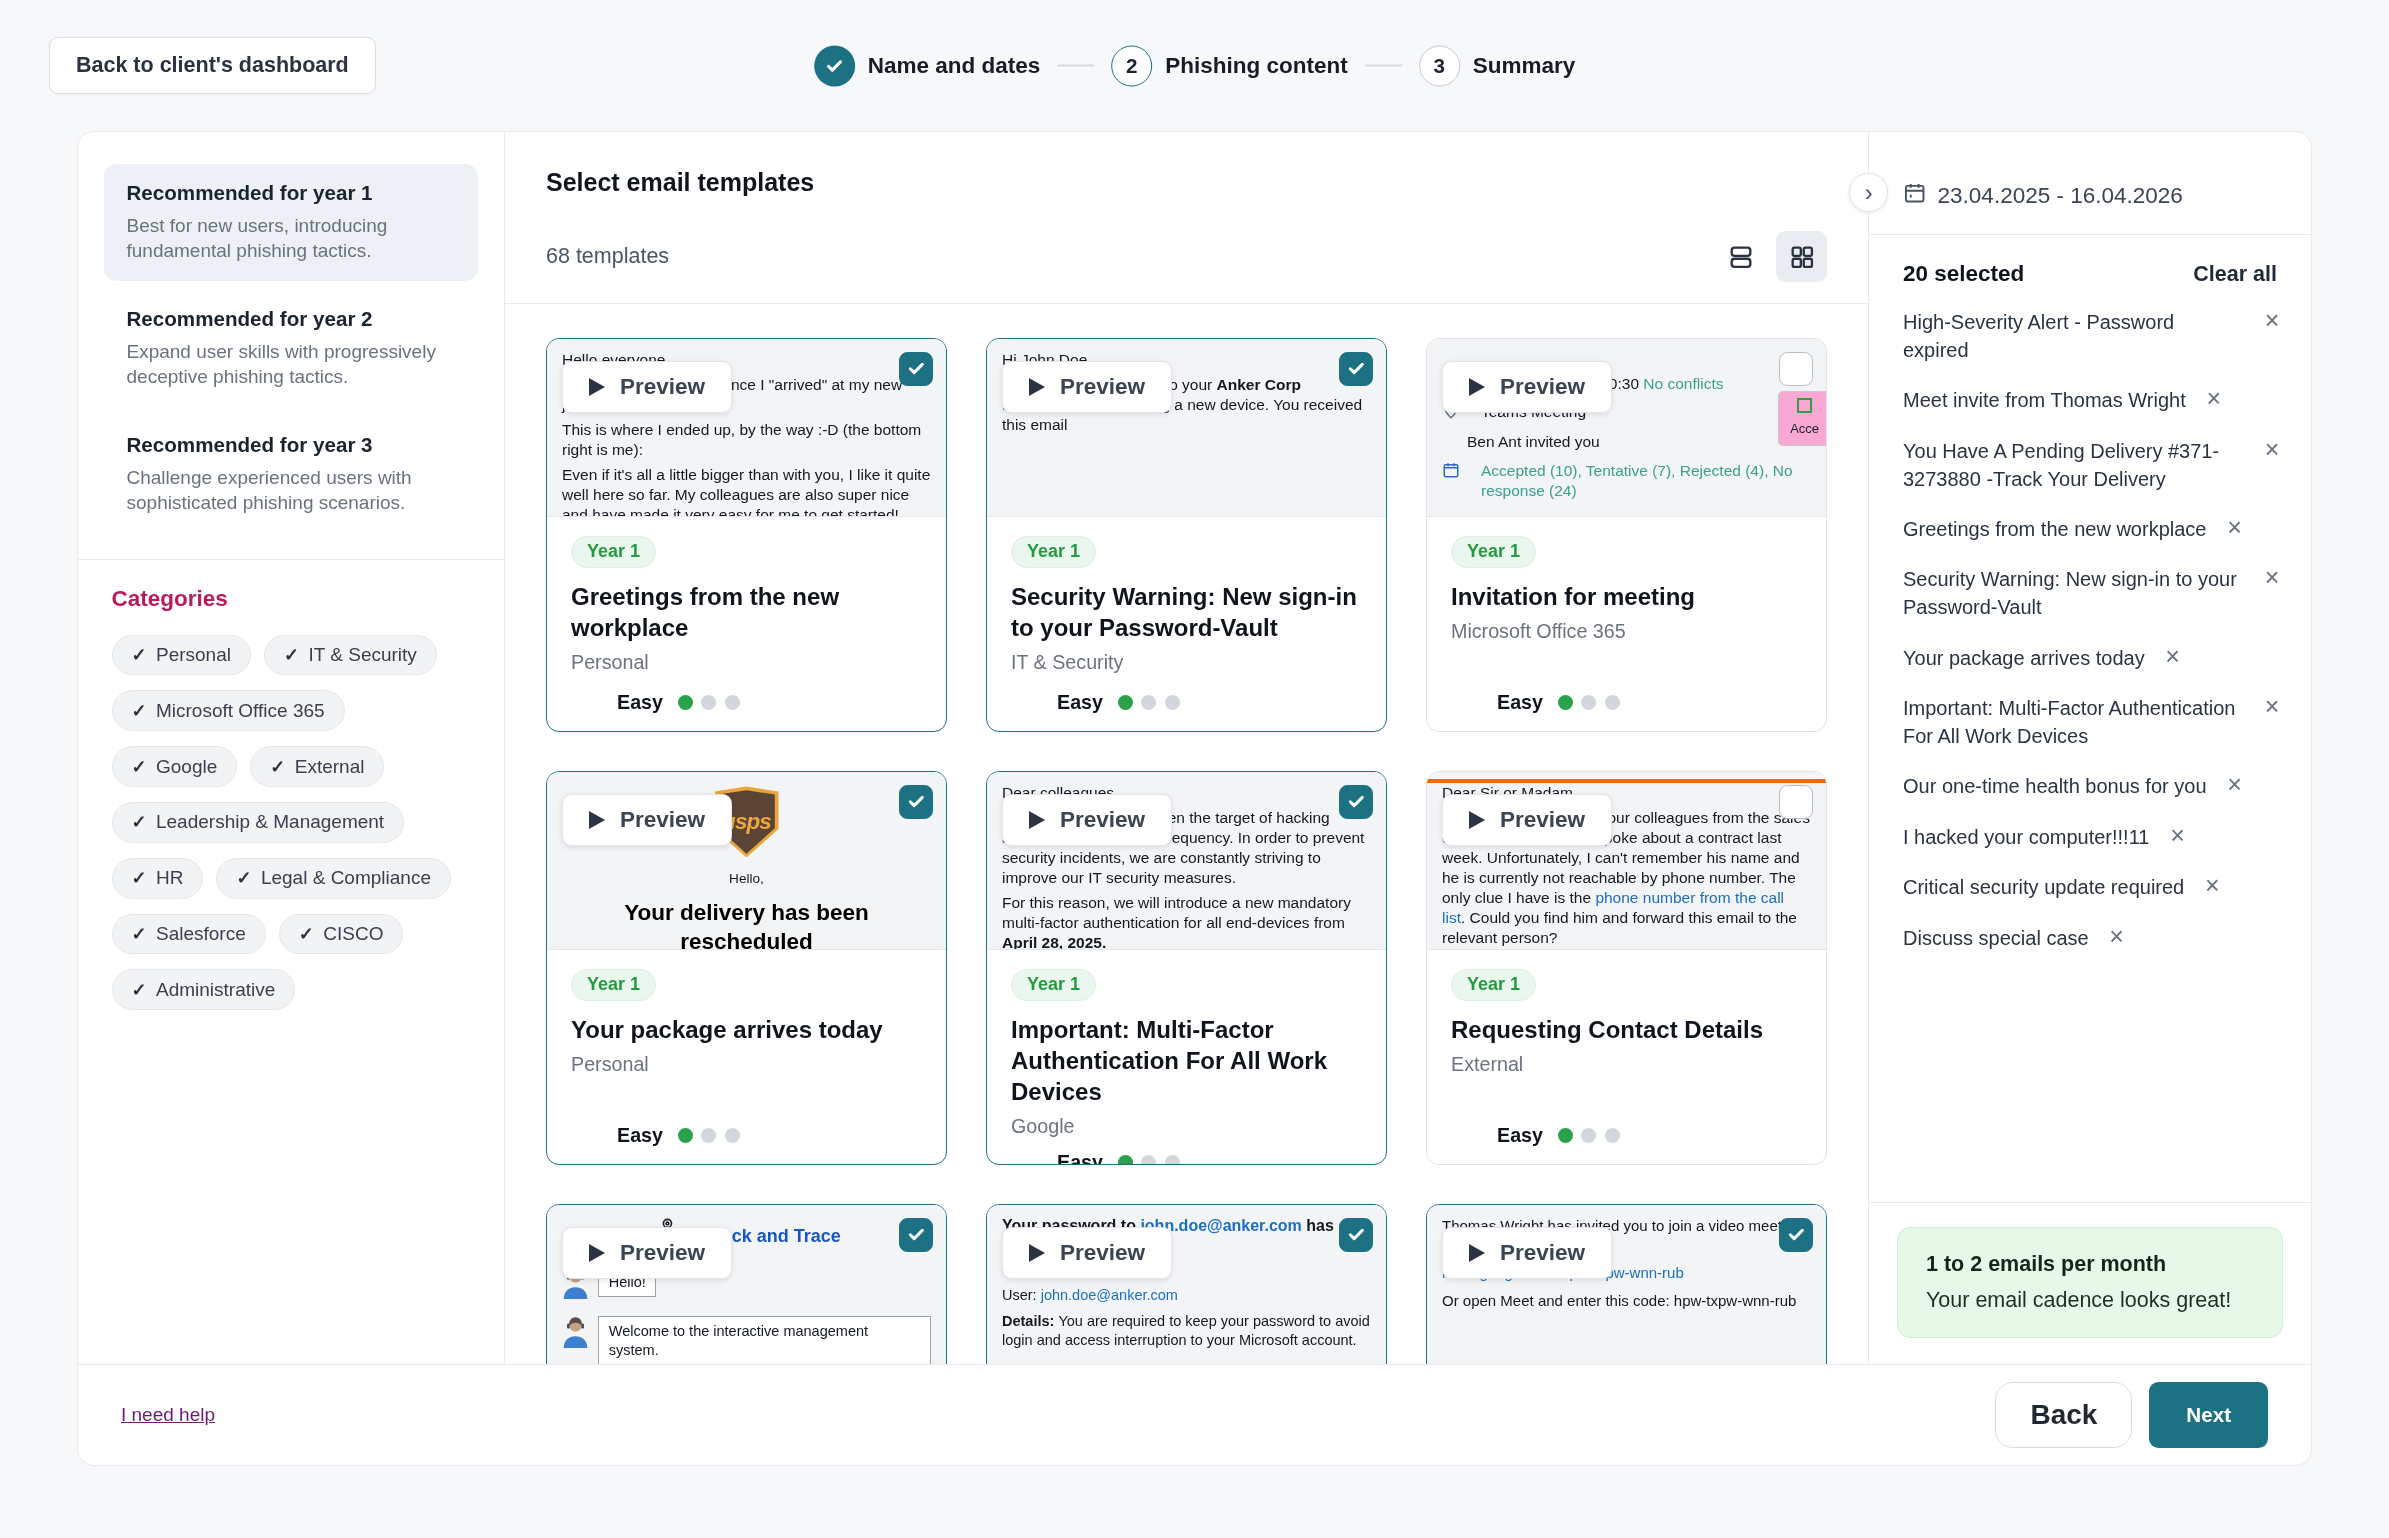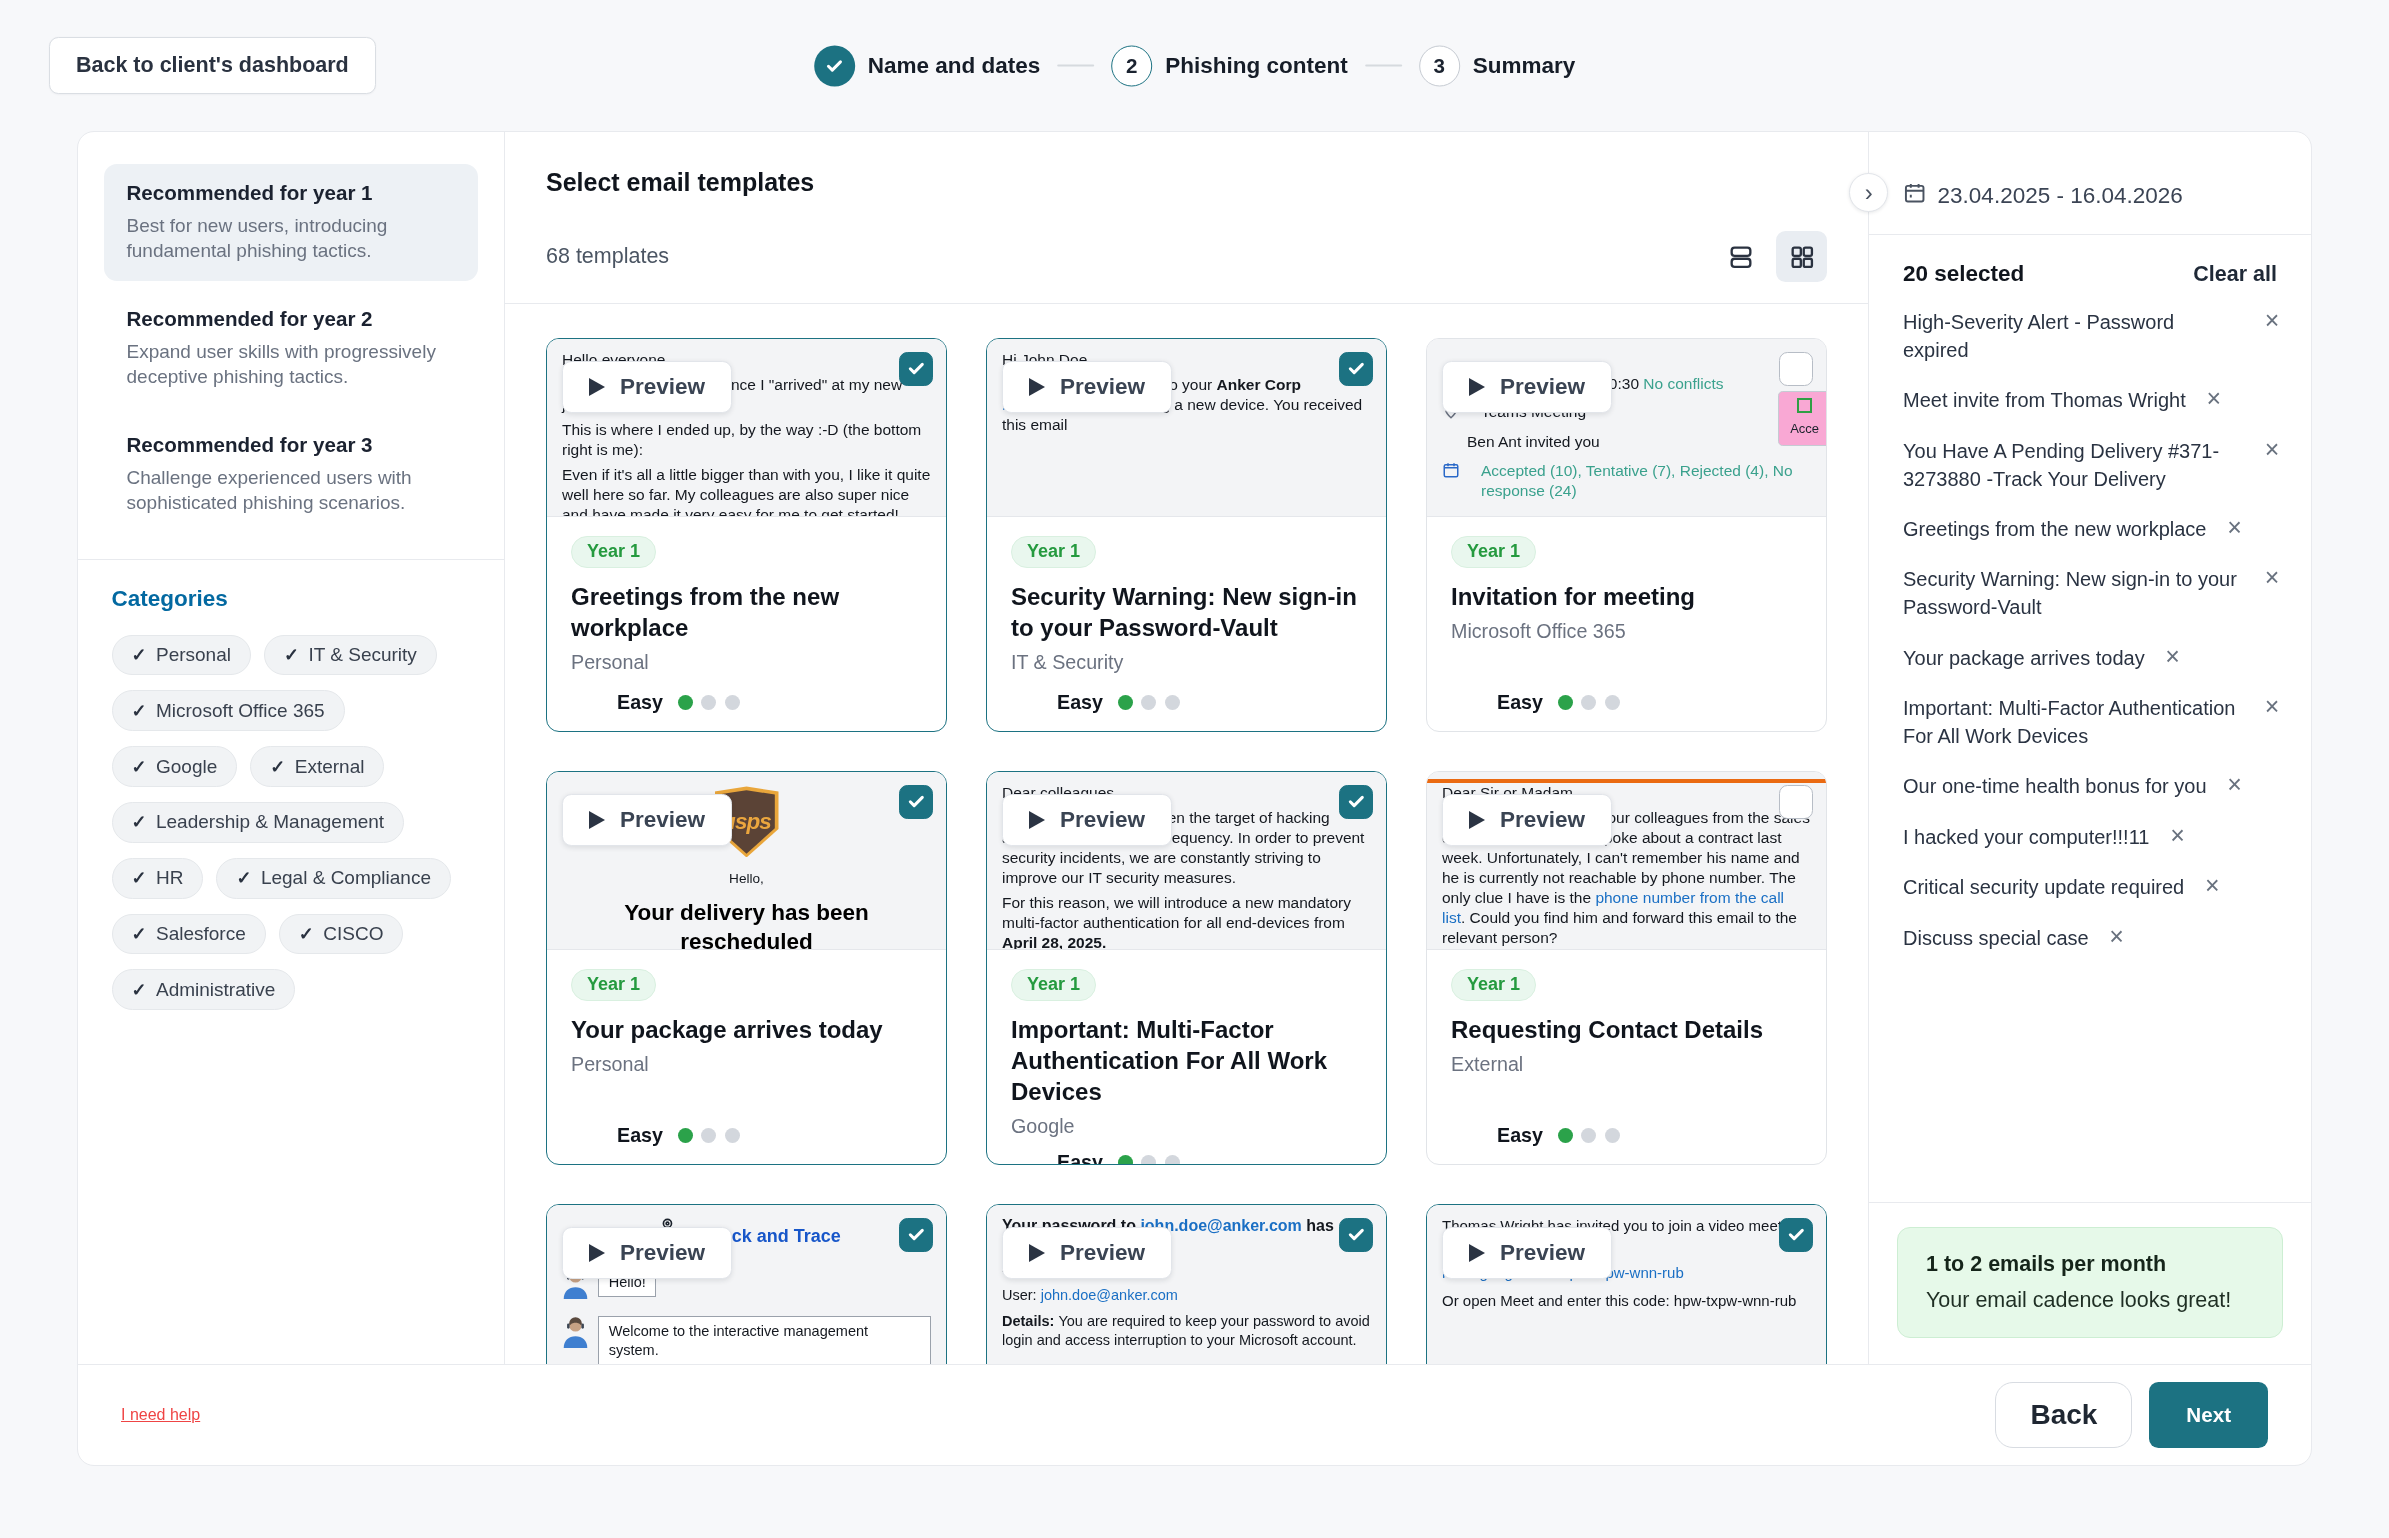--- a/index.html
+++ b/index.html
@@ -28,21 +28,21 @@
     border:0.9px solid #e8eaee; border-radius:17px; display:flex; flex-direction:column; overflow:hidden; }
   .panel-main { flex:1; display:flex; min-height:0; }
 
   
   .col-left { width:427px; flex:none; border-right:0.9px solid #e8eaee; padding:32px 26px; overflow:hidden; }
   .rec-item { padding:17px 22.5px; border-radius:13px; cursor:pointer; margin-bottom:9.4px; }
   .rec-item.active { background:#edf1f5; }
   .rec-title { font-size:20.6px; font-weight:600; color:#1b2230; margin-bottom:7.5px; }
   .rec-desc { font-size:19px; color:#6a7280; line-height:1.35; }
   .side-divider { border-top:0.9px solid #e8eaee; margin:26px -26px; }
-  .cat-title { font-size:22.5px; font-weight:700; color:#0369a1; margin:0 0 22.5px 7.5px; }
+  .cat-title { font-size:22.5px; font-weight:700; color:#be185d; margin:0 0 22.5px 7.5px; }
   .chips { display:flex; flex-wrap:wrap; gap:15px 13px; padding:0 7.5px; }
   .chip { display:inline-flex; align-items:center; gap:9.4px; background:#f1f3f5; border:0.9px solid #e5e8eb;
     border-radius:936px; padding:8.4px 19px; font-size:19px; color:#39414e; cursor:pointer; white-space:nowrap; }
   .chip-check { font-weight:700; color:#2a3240; font-size:18px; }
 
   
   .col-center { flex:1; min-width:0; display:flex; flex-direction:column; }
   .center-head { padding:36px 41px 0 41px; border-bottom:0.9px solid #e8eaee; }
   .center-head h2 { font-size:25px; font-weight:700; color:#10151d; }
   .center-sub { margin-top:34px; padding-bottom:20.6px; display:flex; align-items:center; justify-content:space-between; }
@@ -130,21 +130,21 @@
   .sel-x { background:none; border:none; font-size:25px; color:#69727f; cursor:pointer; line-height:1;
     font-family:inherit; padding:0 3.7px; }
   .rp-bottom { border-top:0.9px solid #e8eaee; padding:24px 28px 26px 28px; }
   .cadence { background:#e6f9e9; border:0.9px solid #cdeed3; border-radius:13px; padding:24px 28px; }
   .cad-title { font-size:21.5px; font-weight:700; color:#15251a; }
   .cad-sub { font-size:21.5px; color:#1f2f24; margin-top:11.2px; }
 
   
   .panel-footer { height:101px; flex:none; border-top:0.9px solid #e8eaee; display:flex;
     align-items:center; justify-content:space-between; padding:0 43px; }
-  .help { font-size:16px; color:#ef4444; text-decoration:underline; }
+  .help { font-size:19px; color:#701a75; text-decoration:underline; }
   .foot-btns { display:flex; gap:17px; }
   .btn-back { background:#fff; border:0.9px solid #d8dce2; border-radius:18px; padding:16px 34px;
     font-size:28px; font-weight:600; color:#1f2732; cursor:pointer; font-family:inherit; }
   .btn-next { background:#1c7282; border:none; border-radius:9.4px; padding:16px 37px;
     font-size:20.6px; font-weight:600; color:#fff; cursor:pointer; font-family:inherit; }
 </style>
 </head>
 <body>
 
 <div class="page">

